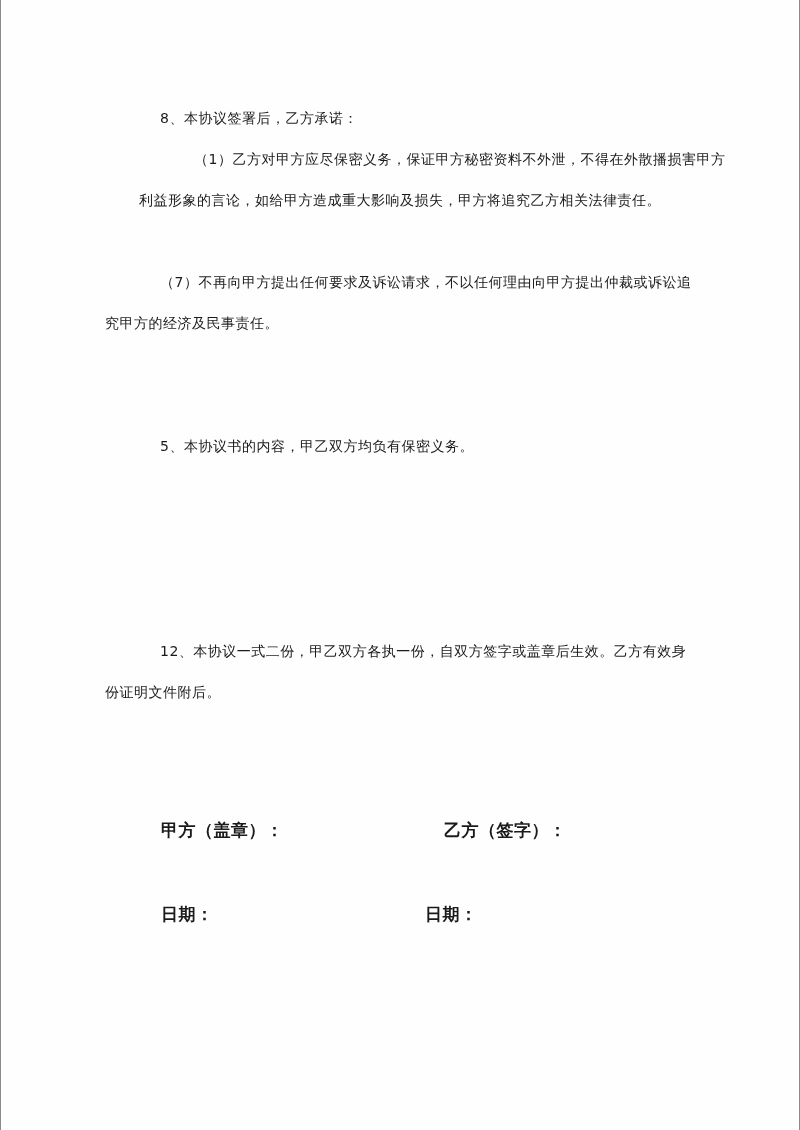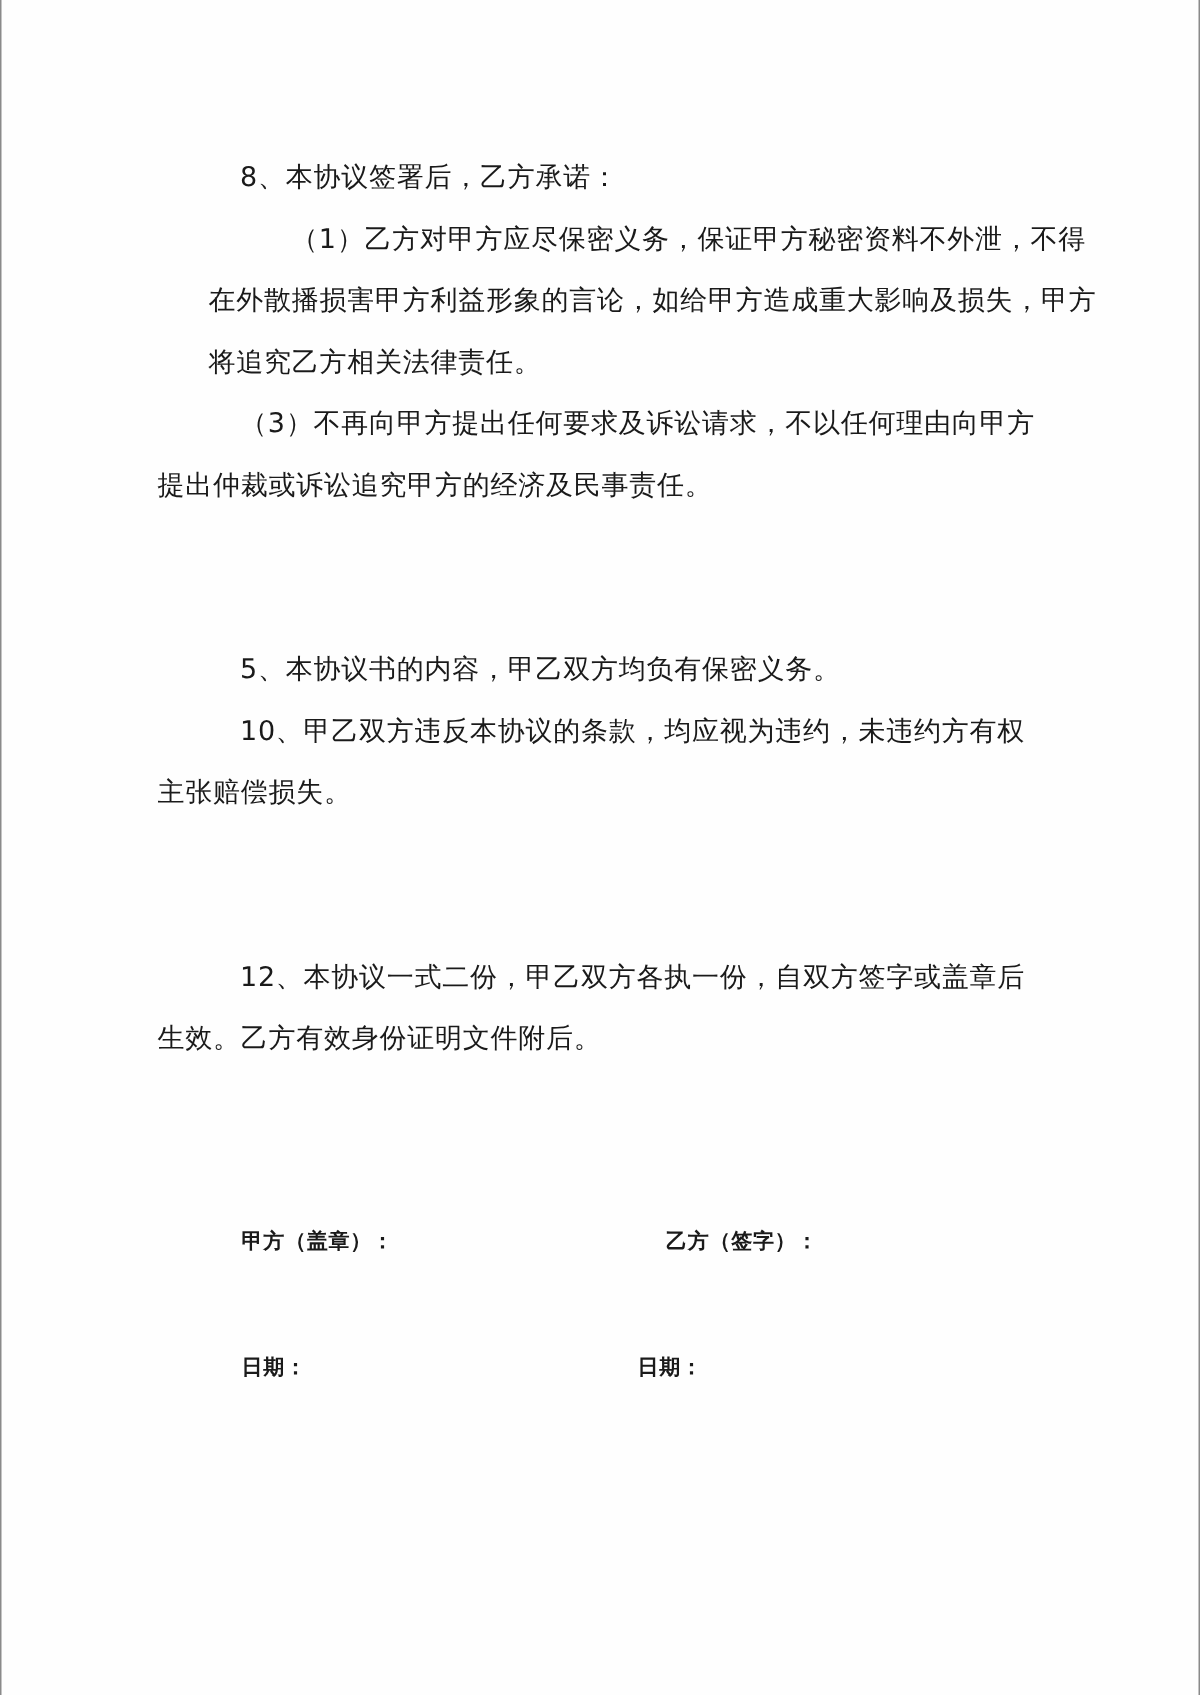--- a/index.html
+++ b/index.html
@@ -1,31 +1,30 @@
 <!DOCTYPE html>
 <html><head>
 <meta charset="utf-8">
 <style>
   html, body { margin: 0; padding: 0; background: #fefefe; }
   body { width: 800px; height: 1130px; position: relative; overflow: hidden;
          font-family: "DejaVu Sans", sans-serif; color: #1a1a1a; }
   .page { position: absolute; left: 0; top: 0; width: 798px; height: 1130px;
           border-left: 1px solid #8a8a8a; border-right: 1px solid #8a8a8a; background: #fefefe; }
-  .para { position: absolute; left: 104px; width: 594px; font-size: 18px;
+  .para { position: absolute; left: 104px; width: 594px; font-size: 14px;
           line-height: 41px; letter-spacing: 0.5px; text-indent: 55px; margin: 0; }
-  .sig { position: absolute; font-size: 14px; font-weight: bold; letter-spacing: 0.5px; }
+  .sig { position: absolute; font-size: 17px; font-weight: bold; letter-spacing: 0.5px; }
 </style>
 </head>
 <body>
 
 <div class="page">
   <p class="para" style="top:98px;">8、本协议签署后，乙方承诺：</p>
   <p class="para" style="top:139px;margin-left:34px;">（1）乙方对甲方应尽保密义务，保证甲方秘密资料不外泄，不得在外散播损害甲方利益形象的言论，如给甲方造成重大影响及损失，甲方将追究乙方相关法律责任。</p>
-  <p class="para" style="top:262px;">（3）不再向甲方提出任何要求及诉讼请求，不以任何理由向甲方提出仲裁或诉讼追究甲方的经济及民事责任。</p>
+  <p class="para" style="top:262px;">（7）不再向甲方提出任何要求及诉讼请求，不以任何理由向甲方提出仲裁或诉讼追究甲方的经济及民事责任。</p>
   <p class="para" style="top:426px;">5、本协议书的内容，甲乙双方均负有保密义务。</p>
-  <p class="para" style="top:467px;">10、甲乙双方违反本协议的条款，均应视为违约，未违约方有权主张赔偿损失。</p>
   <p class="para" style="top:631px;">12、本协议一式二份，甲乙双方各执一份，自双方签字或盖章后生效。乙方有效身份证明文件附后。</p>
 
   <div class="sig" style="left:160px; top:819px;">甲方（盖章）：</div>
   <div class="sig" style="left:443px; top:819px;">乙方（签字）：</div>
   <div class="sig" style="left:160px; top:903px;">日期：</div>
   <div class="sig" style="left:424px; top:903px;">日期：</div>
 </div>
 
 </body></html>

